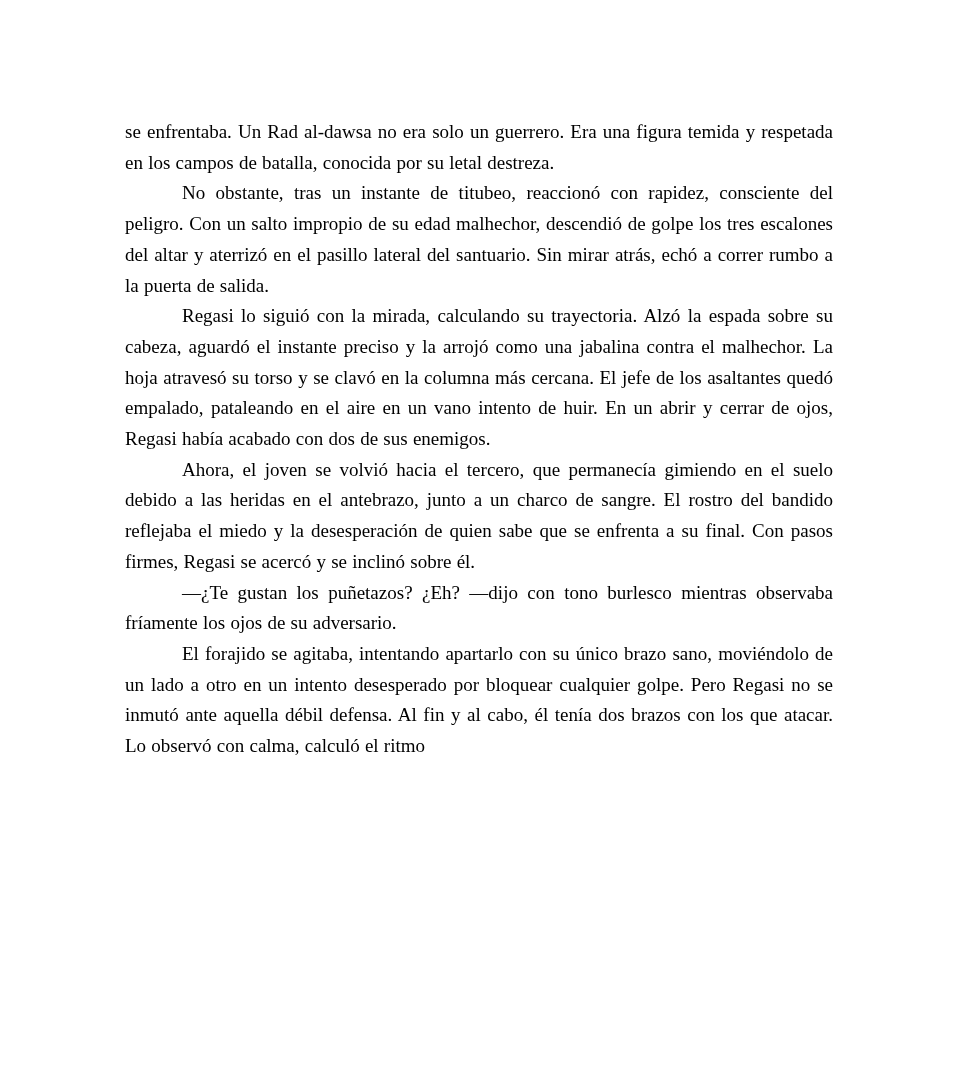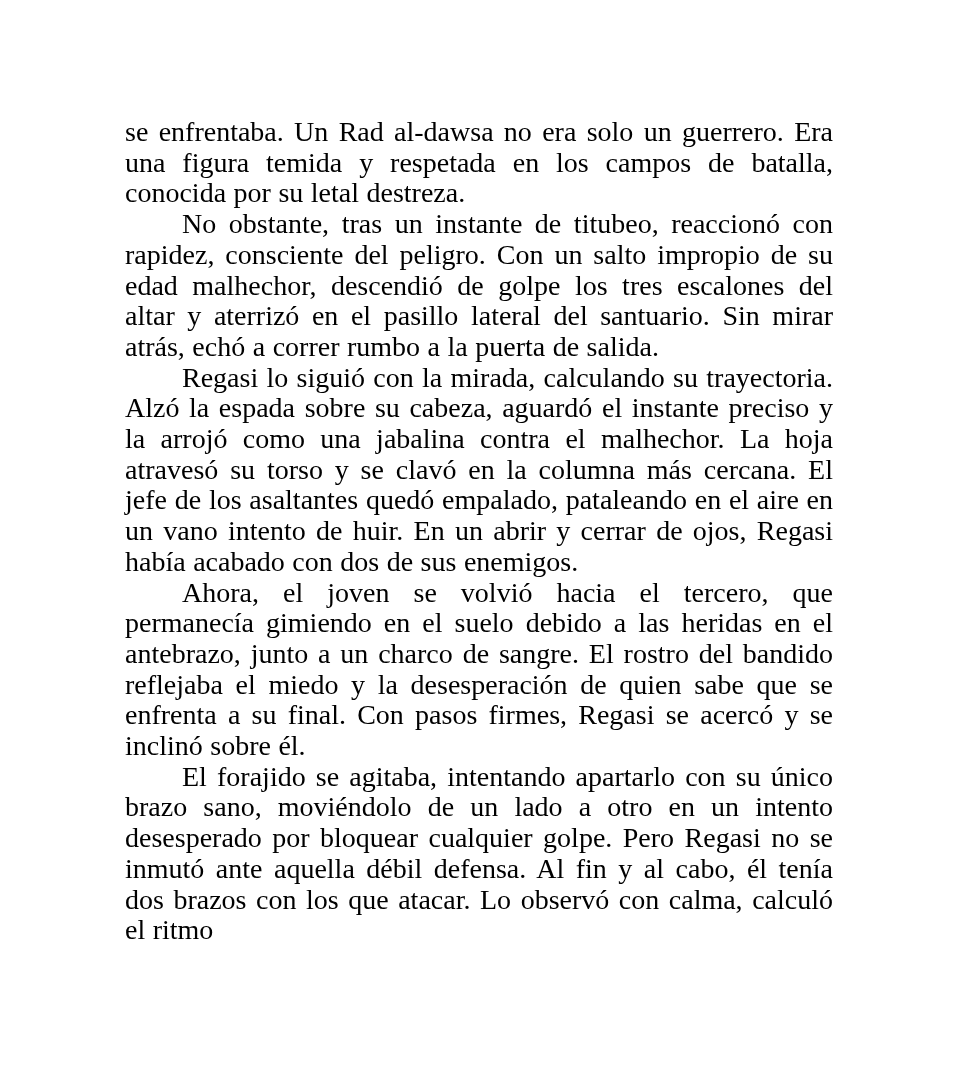--- a/index.html
+++ b/index.html
@@ -15,35 +15,36 @@
   .page {
     box-sizing: border-box;
     width: 960px;
     height: 1080px;
     padding: 117px 127px 0 125px;
     background: #ffffff;
   }
   .text-block p {
     margin: 0;
     font-family: "Liberation Serif", serif;
-    font-size: 28px;
+    font-size: 19px;
     line-height: 30.7px;
     color: #000000;
     text-align: justify;
     text-indent: 57px;
     word-spacing: 0.5px;
   }
   .text-block p.no-indent {
     text-indent: 0;
   }
 </style>
 </head>
 <body>
 
 <div class="page">
   <div class="text-block">
     <p class="no-indent">se enfrentaba. Un Rad al-dawsa no era solo un guerrero. Era una figura temida y respetada en los campos de batalla, conocida por su letal destreza.</p>
     <p>No obstante, tras un instante de titubeo, reaccionó con rapidez, consciente del peligro. Con un salto impropio de su edad malhechor, descendió de golpe los tres escalones del altar y aterrizó en el pasillo lateral del santuario. Sin mirar atrás, echó a correr rumbo a la puerta de salida.</p>
     <p>Regasi lo siguió con la mirada, calculando su trayectoria. Alzó la espada sobre su cabeza, aguardó el instante preciso y la arrojó como una jabalina contra el malhechor. La hoja atravesó su torso y se clavó en la columna más cercana. El jefe de los asaltantes quedó empalado, pataleando en el aire en un vano intento de huir. En un abrir y cerrar de ojos, Regasi había acabado con dos de sus enemigos.</p>
     <p>Ahora, el joven se volvió hacia el tercero, que permanecía gimiendo en el suelo debido a las heridas en el antebrazo, junto a un charco de sangre. El rostro del bandido reflejaba el miedo y la desesperación de quien sabe que se enfrenta a su final. Con pasos firmes, Regasi se acercó y se inclinó sobre él.</p>
+    <p>—¿Te gustan los puñetazos? ¿Eh? —dijo con tono burlesco mientras observaba fríamente los ojos de su adversario.</p>
     <p>El forajido se agitaba, intentando apartarlo con su único brazo sano, moviéndolo de un lado a otro en un intento desesperado por bloquear cualquier golpe. Pero Regasi no se inmutó ante aquella débil defensa. Al fin y al cabo, él tenía dos brazos con los que atacar. Lo observó con calma, calculó el ritmo</p>
   </div>
 </div>
 
 </body></html>

